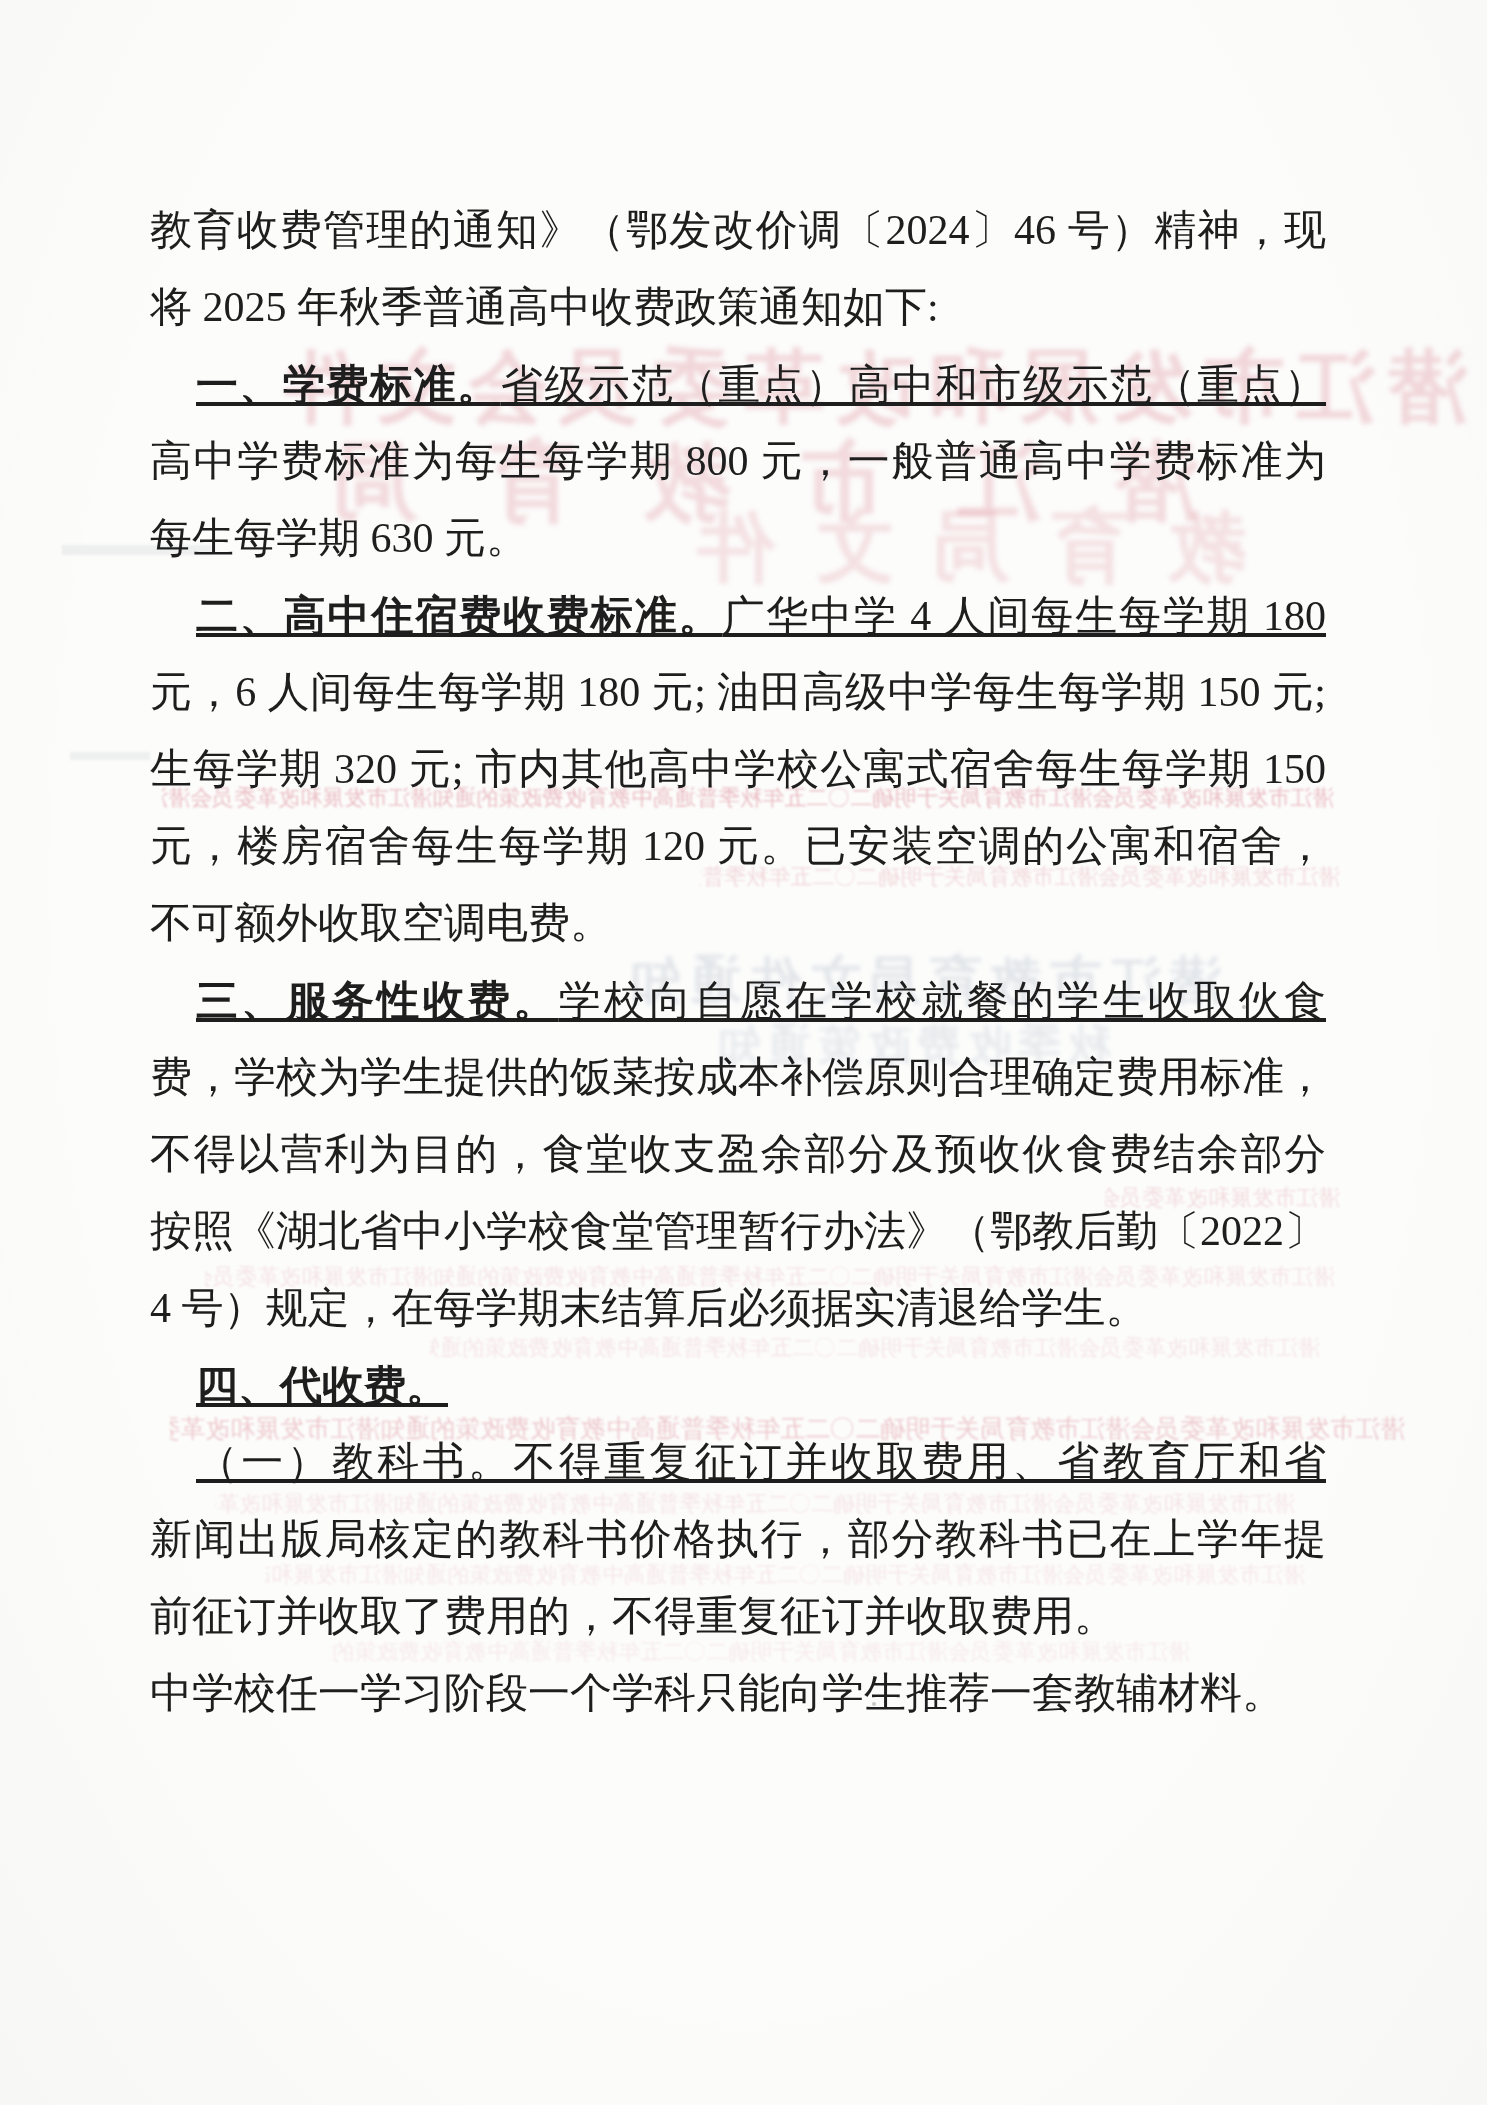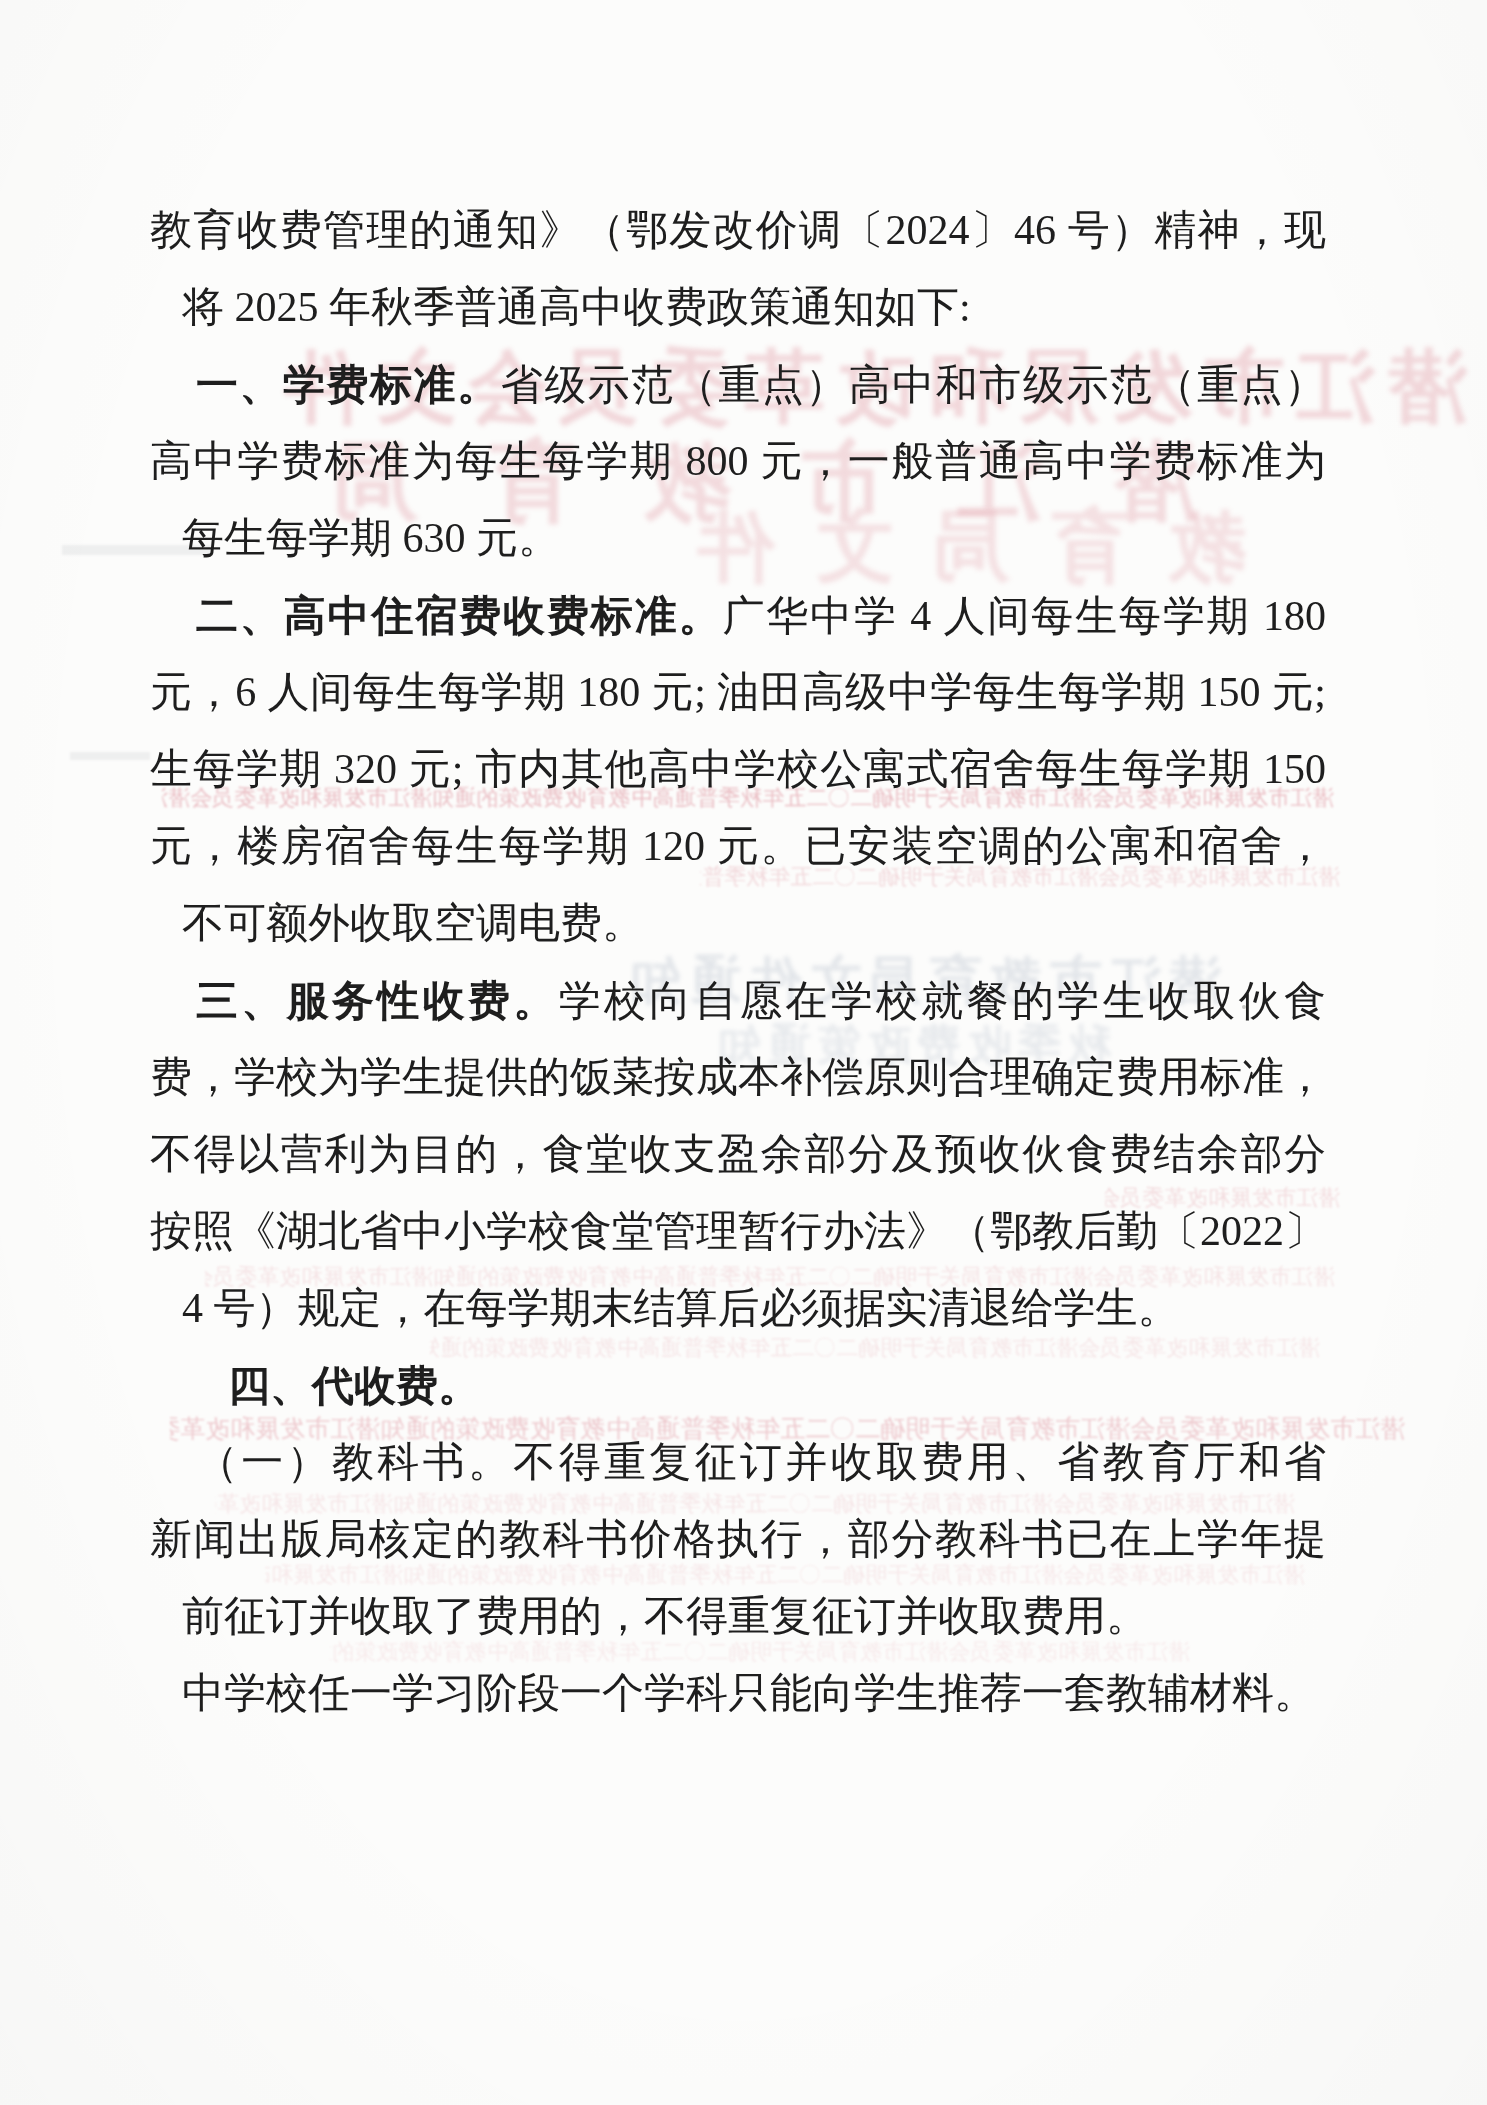--- a/index.html
+++ b/index.html
@@ -12,22 +12,22 @@
     content:"";position:absolute;inset:0;pointer-events:none;
     background:radial-gradient(ellipse at 50% 42%, rgba(0,0,0,0) 62%, rgba(0,0,0,0.018) 100%);
   }
   
   .textlayer{position:absolute;left:150px;top:192px;width:1176px;z-index:2;}
   .ln{
     font-size:42px;line-height:77px;height:77px;color:#1e1e1e;
     text-align:justify;text-align-last:justify;
     letter-spacing:0;
   }
-  .ln.end{text-align-last:left;margin-left:32px;}
-  .ln.ind{text-indent:46px;}
+  .ln.end{text-align-last:left;}
+  .ln.ind{text-indent:46px;text-decoration:underline;}
   .hd{font-family:"Liberation Sans","DejaVu Sans",sans-serif;font-weight:700;}
   
   .wmlayer{position:absolute;inset:0;z-index:1;}
   .wm{
     position:absolute;transform:scaleX(-1);
     white-space:nowrap;overflow:hidden;
     font-family:"Liberation Sans","DejaVu Sans",sans-serif;font-weight:700;
     pointer-events:none;
   }
   .wm.big{filter:blur(2.4px);}

